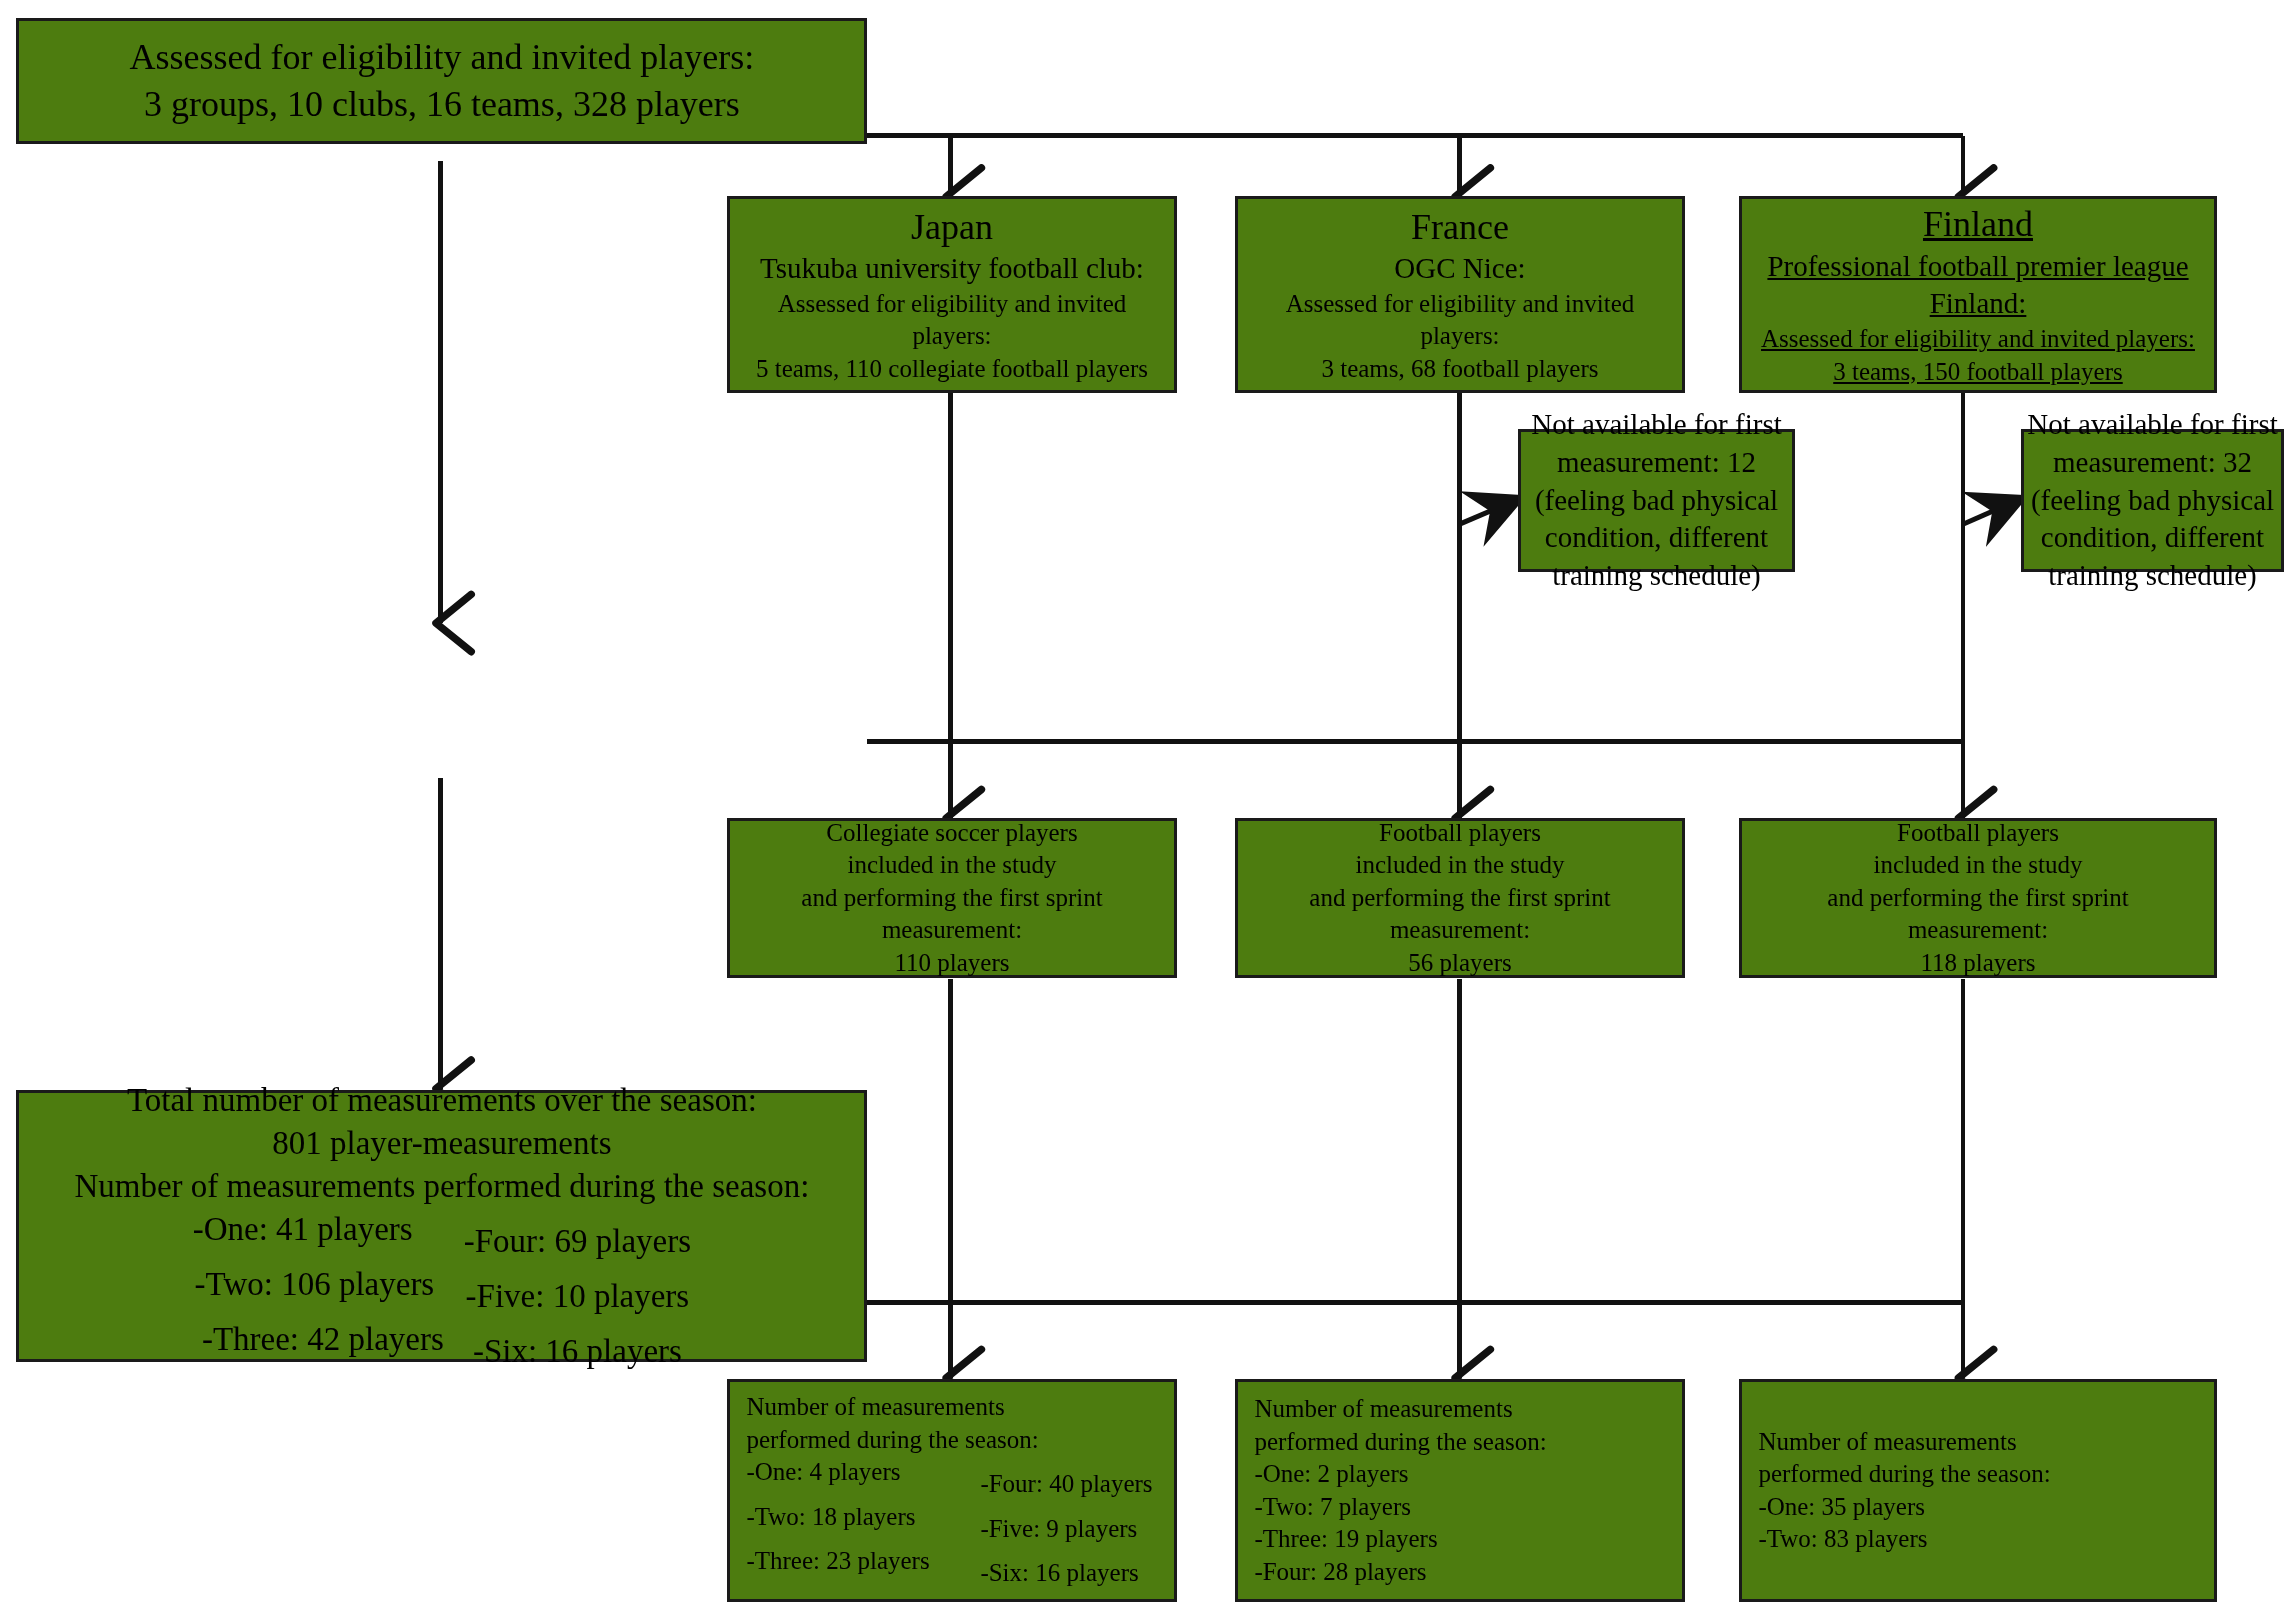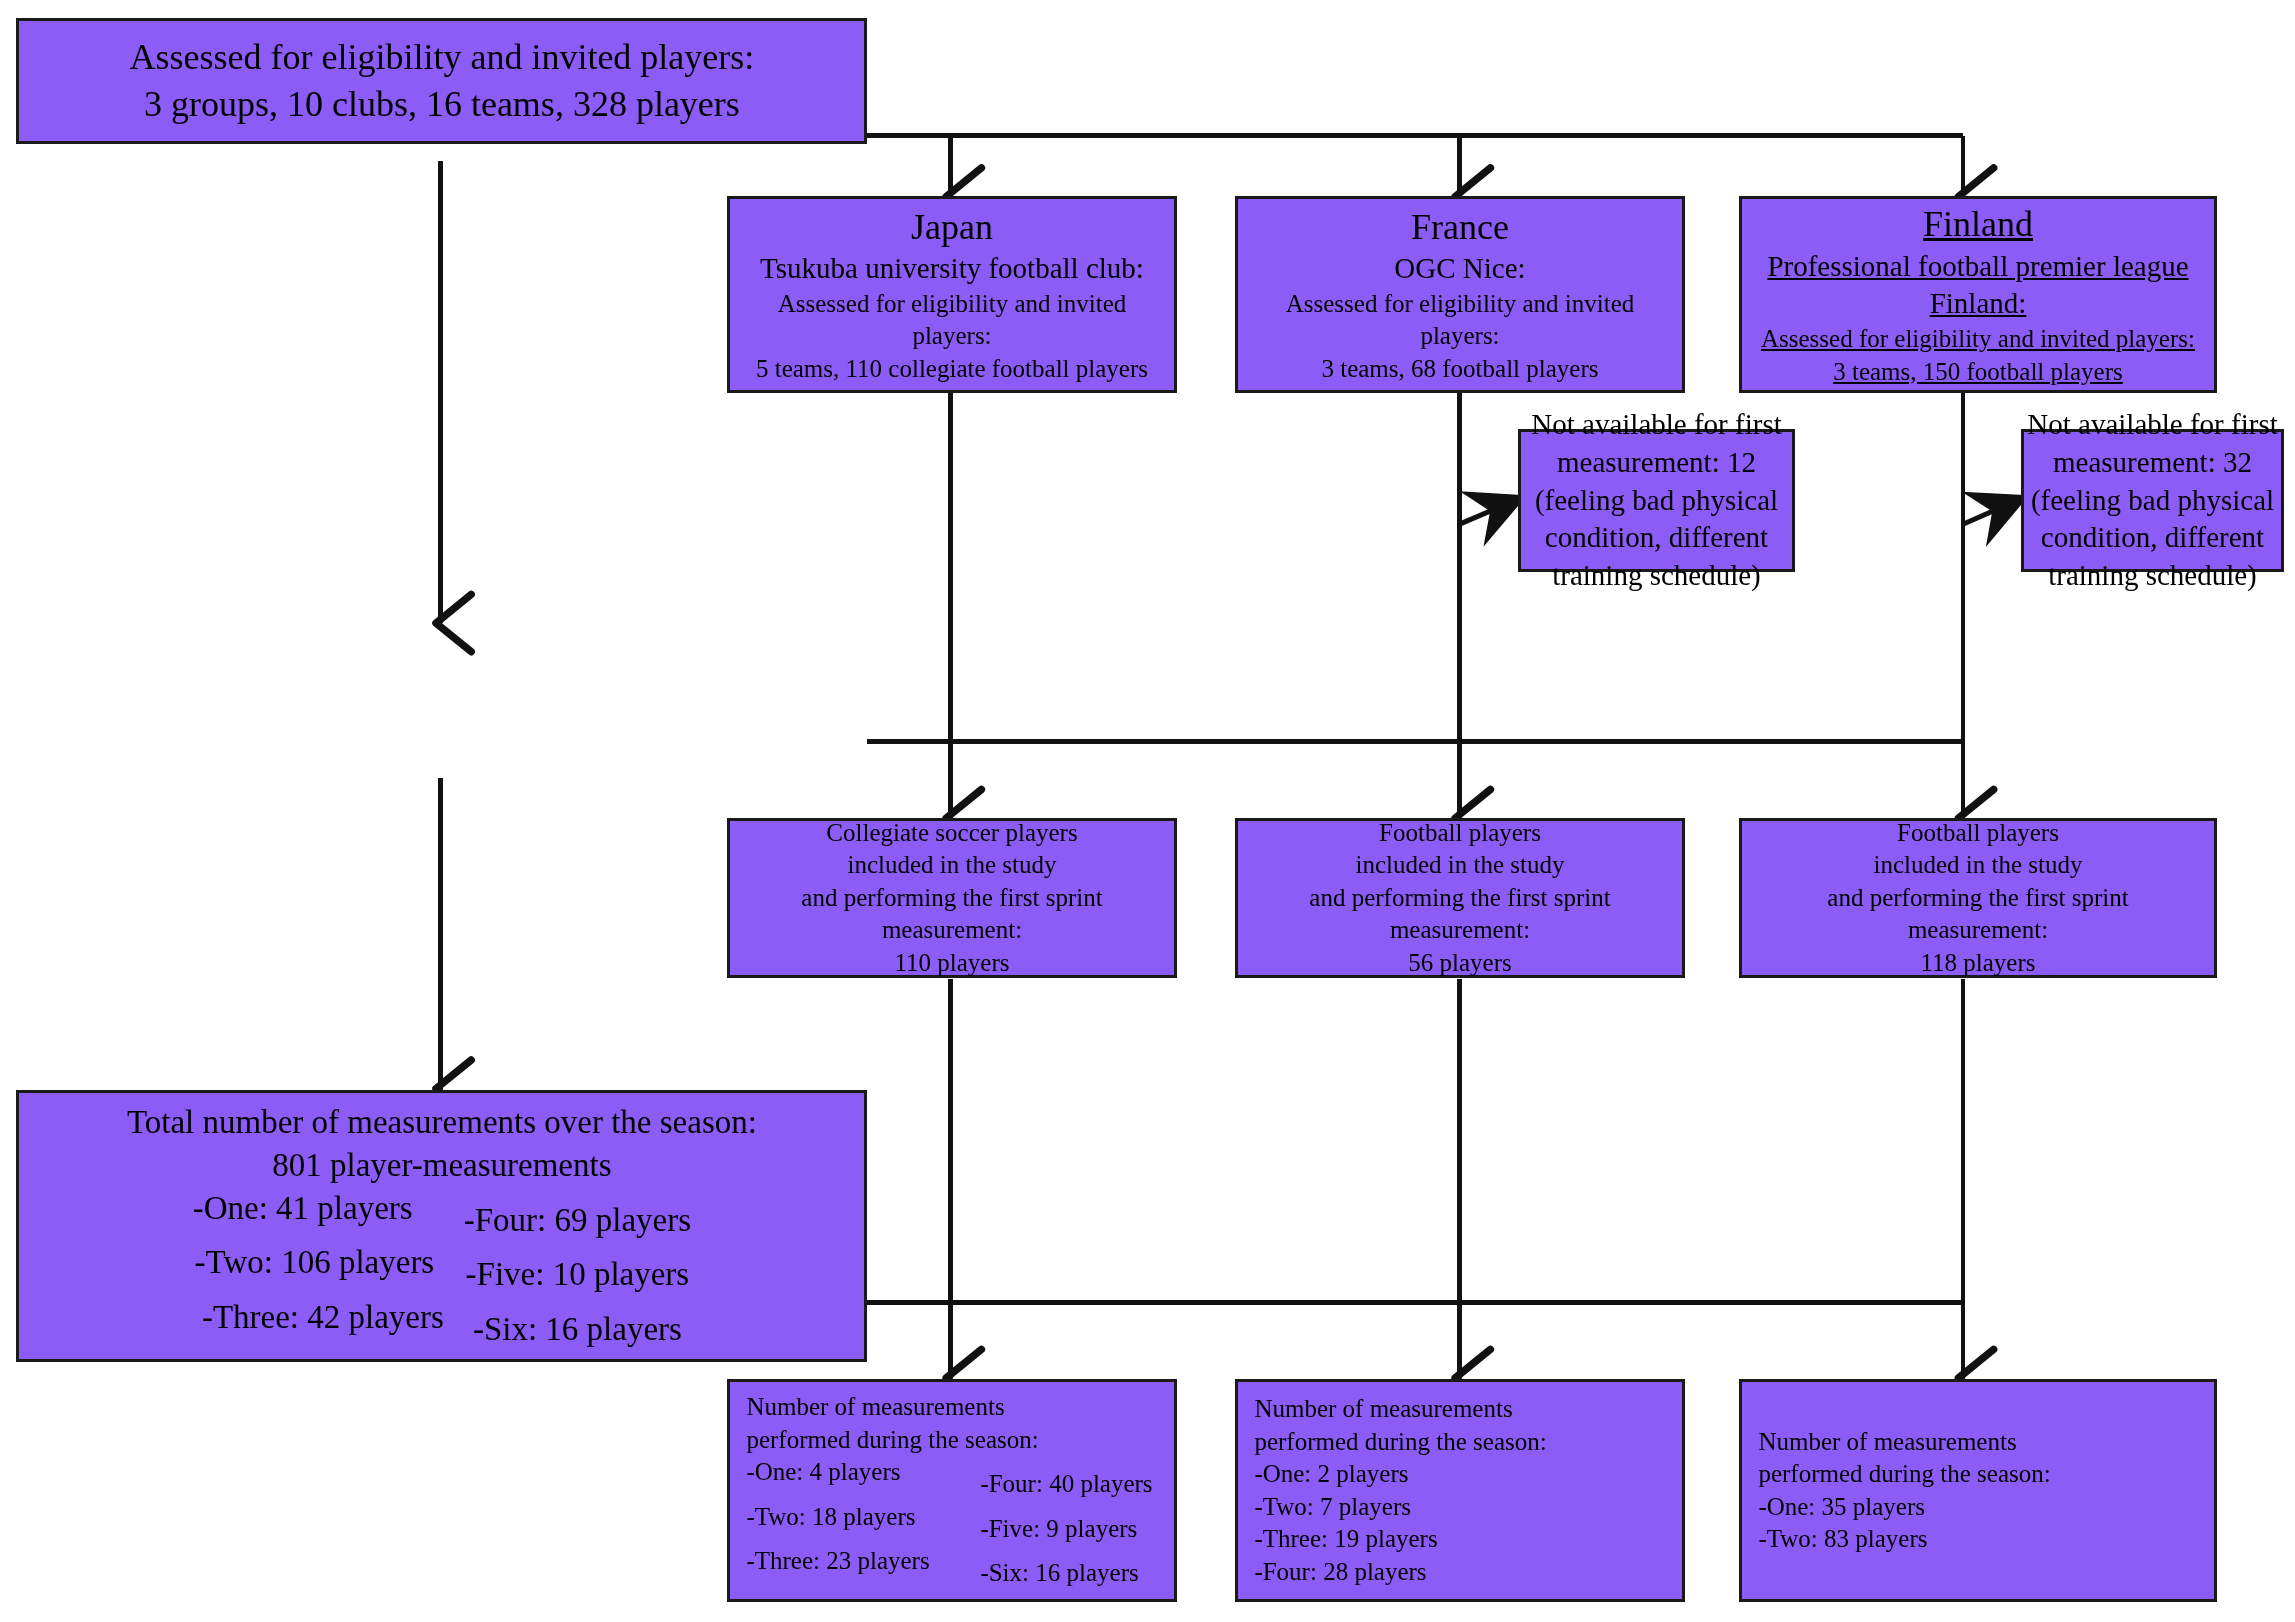--- a/index.html
+++ b/index.html
@@ -21,21 +21,21 @@
     left: 0;
     top: 0;
     width: 2295px;
     height: 1623px;
     pointer-events: none;
   }
   .node {
     position: absolute;
     box-sizing: border-box;
     border: 3.1px solid #1a1a1a;
-    background: #8b5cf6;
+    background: #4d7c0f;
     display: flex;
     flex-direction: column;
     justify-content: center;
     align-items: center;
     line-height: 1.30;
     z-index: 2;
   }
   .node .ln { display: block; white-space: pre; }
   .node.left-align {
     align-items: flex-start;
@@ -173,20 +173,21 @@
     <span class="ln">Football players</span>
     <span class="ln">included in the study</span>
     <span class="ln">and performing the first sprint</span>
     <span class="ln">measurement:</span>
     <span class="ln">118 players</span>
   </div>
 
   <div class="node t-lg sum-left" style="left:16.4px; top:1090px; width:851px; height:272px;">
     <span class="ln">Total number of measurements over the season:</span>
     <span class="ln">801 player-measurements</span>
+    <span class="ln">Number of measurements performed during the season:</span>
     <span class="row2">
       <span class="c1">-One: 41 players</span>
       <span class="c2">-Four: 69 players</span>
     </span>
     <span class="row2">
       <span class="c1">-Two: 106 players</span>
       <span class="c2">-Five: 10 players</span>
     </span>
     <span class="row2">
       <span class="c1">-Three: 42 players</span>

